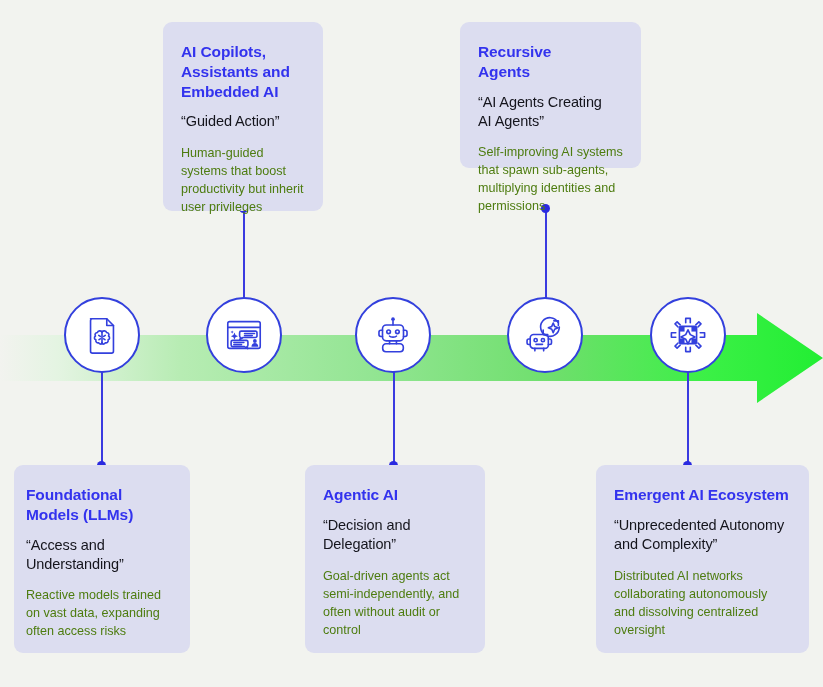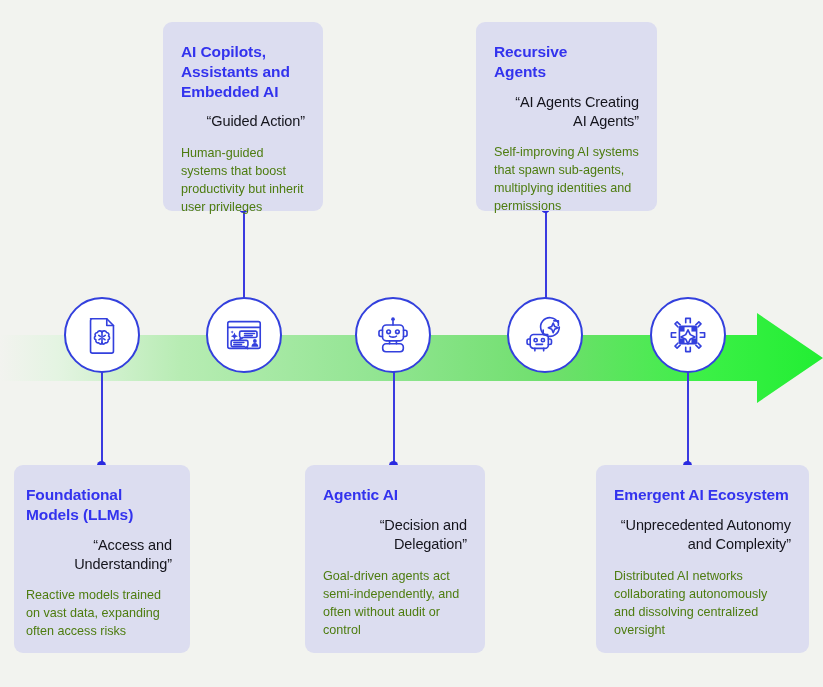--- a/index.html
+++ b/index.html
@@ -67,21 +67,20 @@
     line-height: 1.28;
     margin: 0 0 11px 0;
     letter-spacing: -0.1px;
   }
   .card-subtitle {
     color: #14141c;
     font-size: 14.5px;
     line-height: 1.3;
     margin: 0 0 13px 0;
     letter-spacing: -0.1px;
-    text-align: right;
   }
   .card-body {
     color: #4d7c0f;
     font-size: 12.6px;
     line-height: 1.43;
     margin: 0;
   }
 </style>
 </head>
 <body>
@@ -235,21 +234,21 @@
       <span>AI Copilots,</span><br>
       <span>Assistants and</span><br>
       <span>Embedded AI</span>
     </div>
     <div class="card-subtitle">
       <span>“Guided Action”</span>
     </div>
     <div class="card-body">Human-guided systems that boost productivity but inherit user privileges</div>
   </div>
 
-  <div class="card" style="left:476px; top:22px; width:181px; height:189px;">
+  <div class="card" style="left:460px; top:22px; width:181px; height:146px;">
     <div class="card-title">
       <span>Recursive</span><br>
       <span>Agents</span>
     </div>
     <div class="card-subtitle">
       <span>“AI Agents Creating</span><br>
       <span>AI Agents”</span>
     </div>
     <div class="card-body">Self-improving AI systems that spawn sub-agents, multiplying identities and permissions</div>
   </div>

